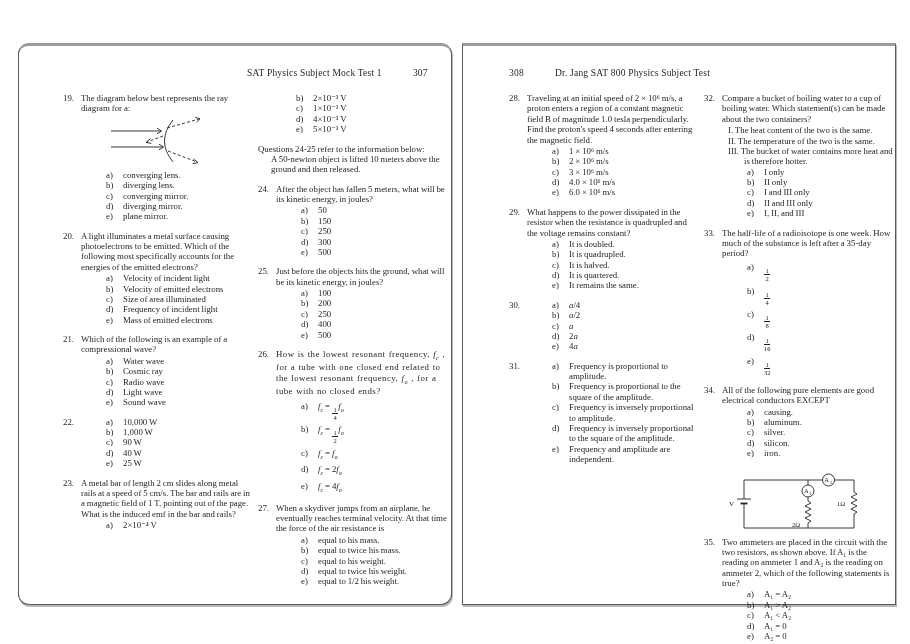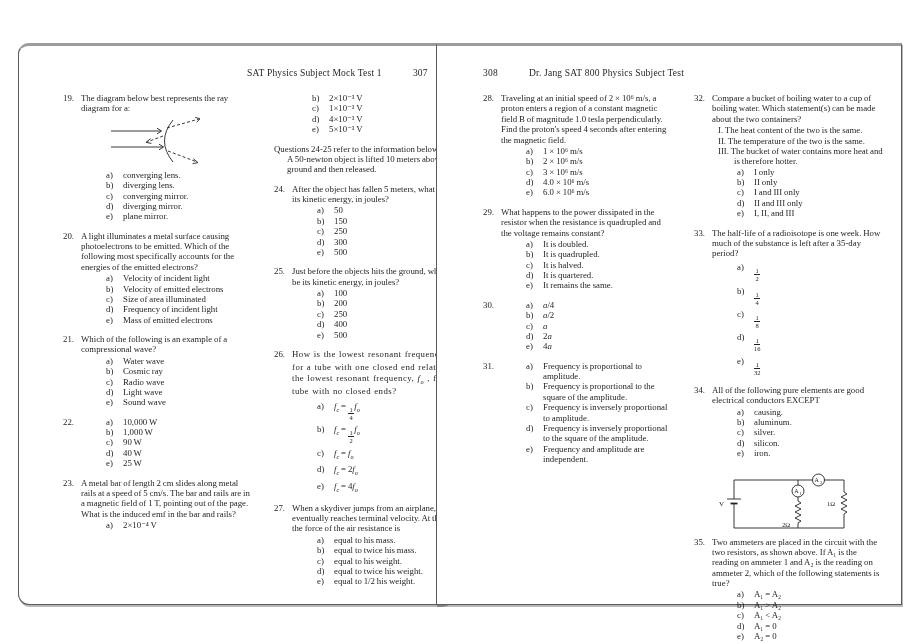--- a/index.html
+++ b/index.html
@@ -7,26 +7,26 @@
     width:910px;height:644px;background:#ffffff;overflow:hidden;position:relative;
     font-family:"Liberation Serif","DejaVu Serif",serif;color:#1f1f1f;
     -webkit-font-smoothing:antialiased;
   }
   .page{
     position:absolute;top:43px;width:432px;height:558px;background:#fff;
     border:1.2px solid #5a5a5a;border-top:3px solid #9c9c9c;
     box-shadow:1px 2px 0 rgba(0,0,0,.28);
   }
   .page-left{left:18px;border-radius:11px;}
-  .page-right{left:436px;padding-left:32px;}
+  .page-right{left:462px;}
   .hdr{position:absolute;top:22px;font-size:9.5px;white-space:nowrap;letter-spacing:.2px;}
   .page-left .hdr{left:228px;}
   .page-right .hdr{left:46px;}
   .hdr .sp{display:inline-block;width:26px;}
-  .cols{position:absolute;top:47px;left:44px;display:flex;gap:22px;}
+  .cols{position:absolute;top:47px;left:44px;display:flex;gap:6px;}
   .page-right .cols{left:46px;}
   .col{width:189px;font-size:8.8px;line-height:1.18;word-spacing:-0.3px;}
   .q{display:flex;margin-bottom:9px;}
   .qn{width:18px;flex:none;}
   .qb{flex:1;min-width:0;}
   .stem{margin-bottom:1px;}
   .subline{padding-left:22px;text-indent:-16px;}
   .opt{display:flex;padding-left:25px;}
   .q.cont .opt{padding-left:20px;}
   .ol{width:17px;flex:none;}

